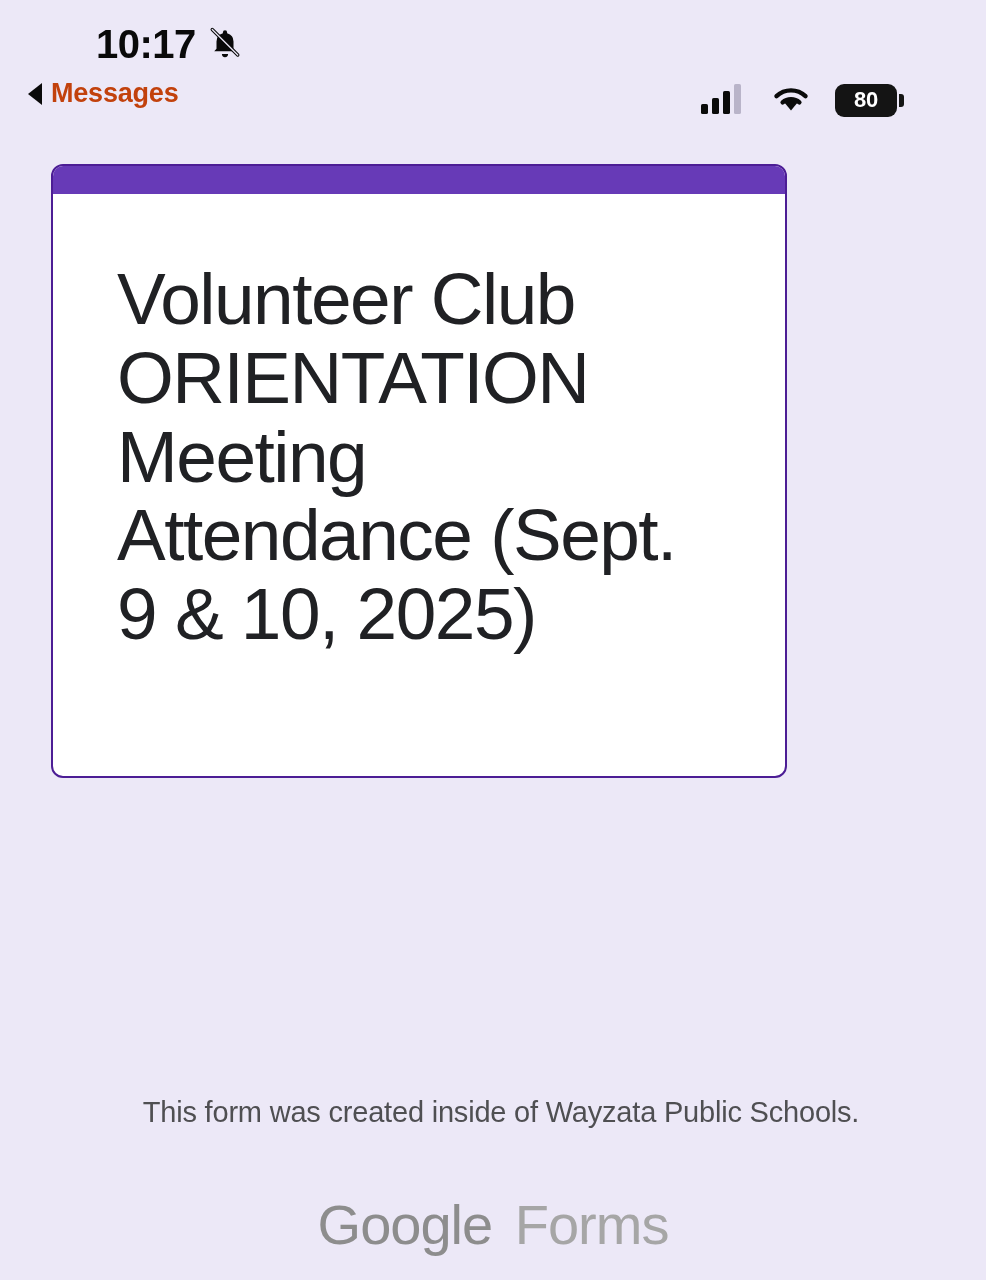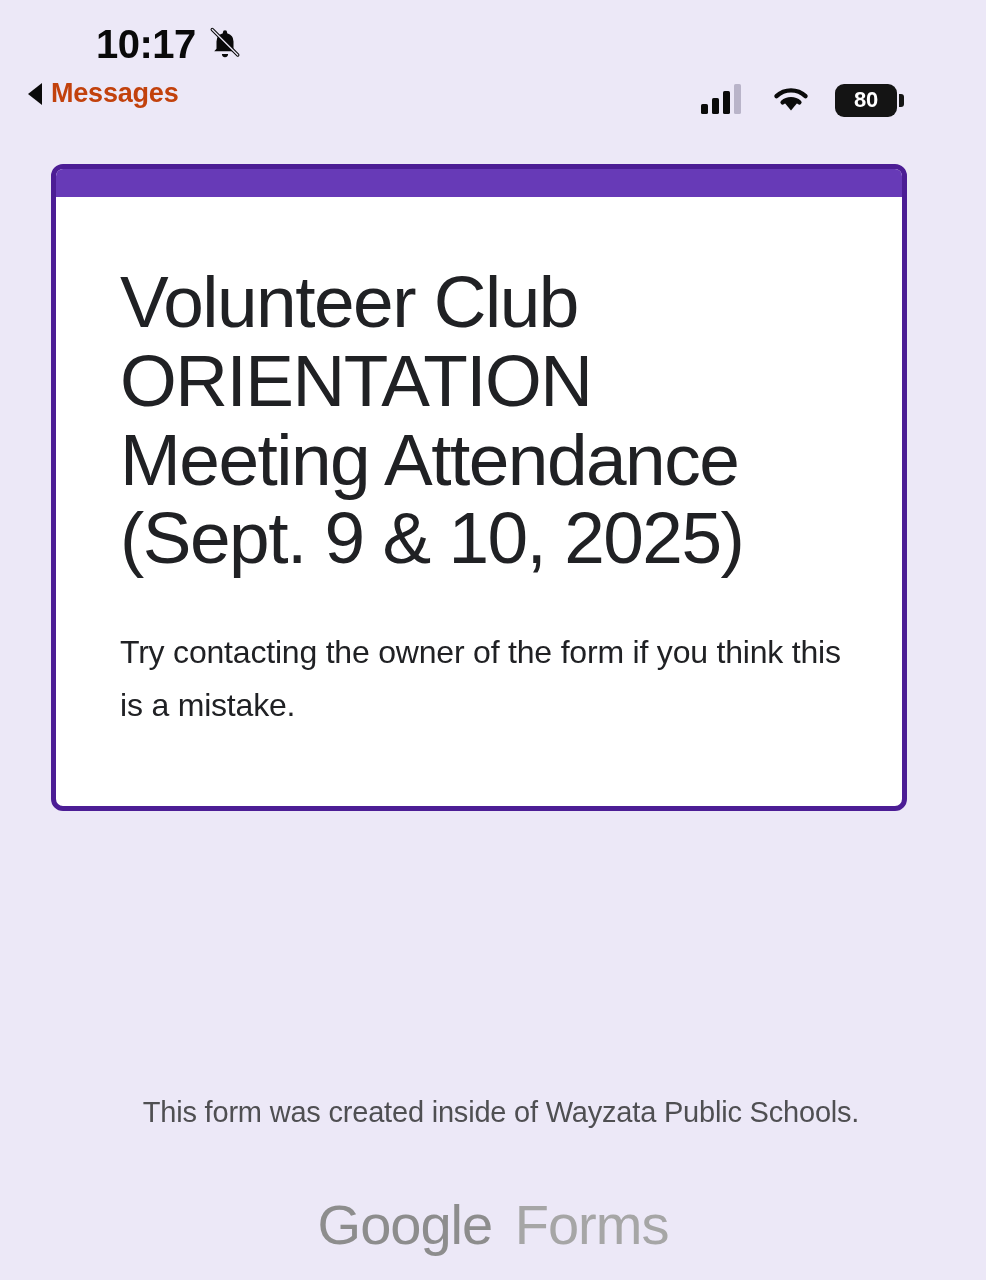--- a/index.html
+++ b/index.html
@@ -82,24 +82,24 @@
     font-weight: bold;
     color: #c2410c;
     letter-spacing: -0.2px;
   }
 
   
   .form-card {
     position: absolute;
     left: 51px;
     top: 164px;
-    width: 856px;
+    width: 736px;
     background: #ffffff;
     border-radius: 12px;
-    border: 5px solid #4c1d95;
+    border: 2px solid #4c1d95;
     overflow: hidden;
   }
   .card-accent {
     height: 28px;
     background: #673ab7;
   }
   .card-body {
     padding: 66px 58px 74px 64px;
   }
   .form-title {
@@ -184,21 +184,20 @@
     <span class="back-arrow"></span>
     <span class="back-label">Messages</span>
   </div>
 </div>
 
 <div class="form-card">
   <div class="card-accent"></div>
   <div class="card-body">
     <h1 class="form-title">Volunteer Club ORIENTATION Meeting Attendance (Sept. 9 &amp; 10, 2025)</h1>
     <div class="form-message">
-      <p>Try contacting the owner of the form if you think this is a mistake.</p>
     </div>
   </div>
 </div>
 
 <div class="created-note">This form was created inside of Wayzata Public Schools.</div>
 
 <div class="brand">
   <span class="g-word">Google</span>
   <span class="f-word">Forms</span>
 </div>

